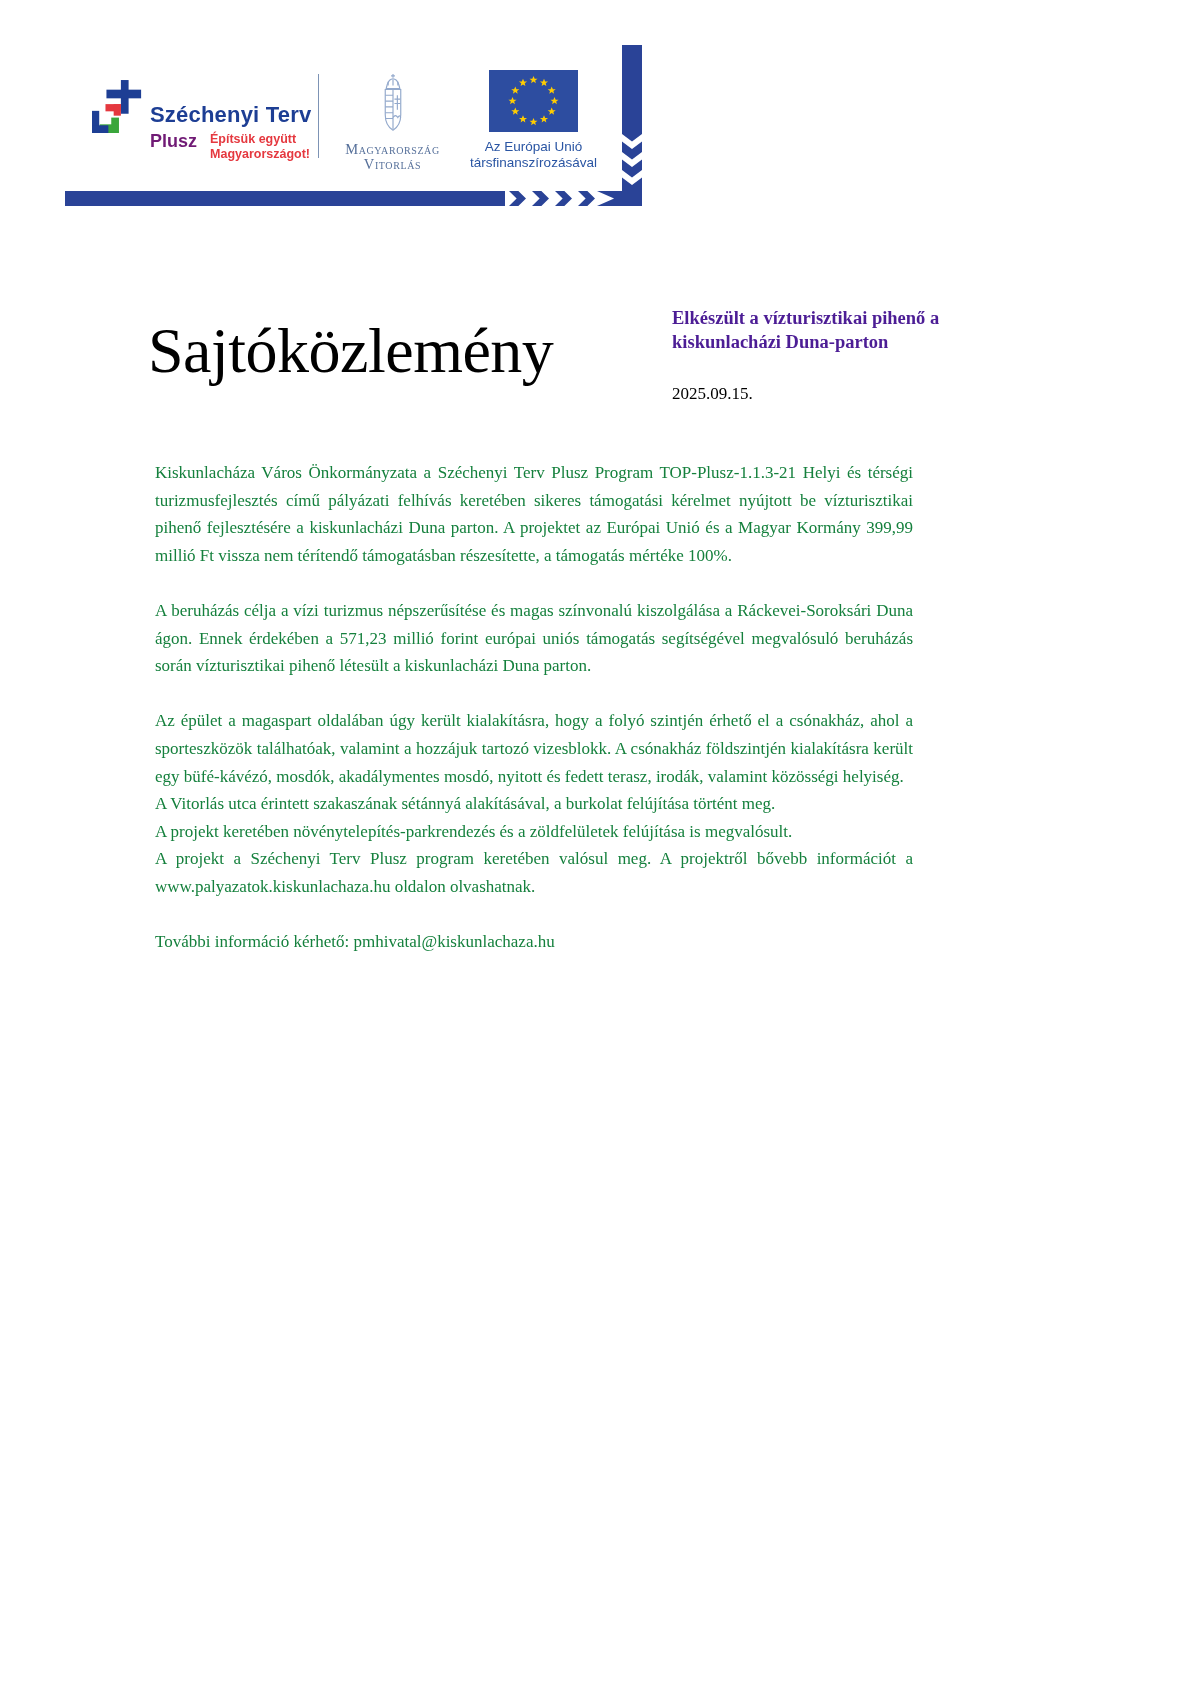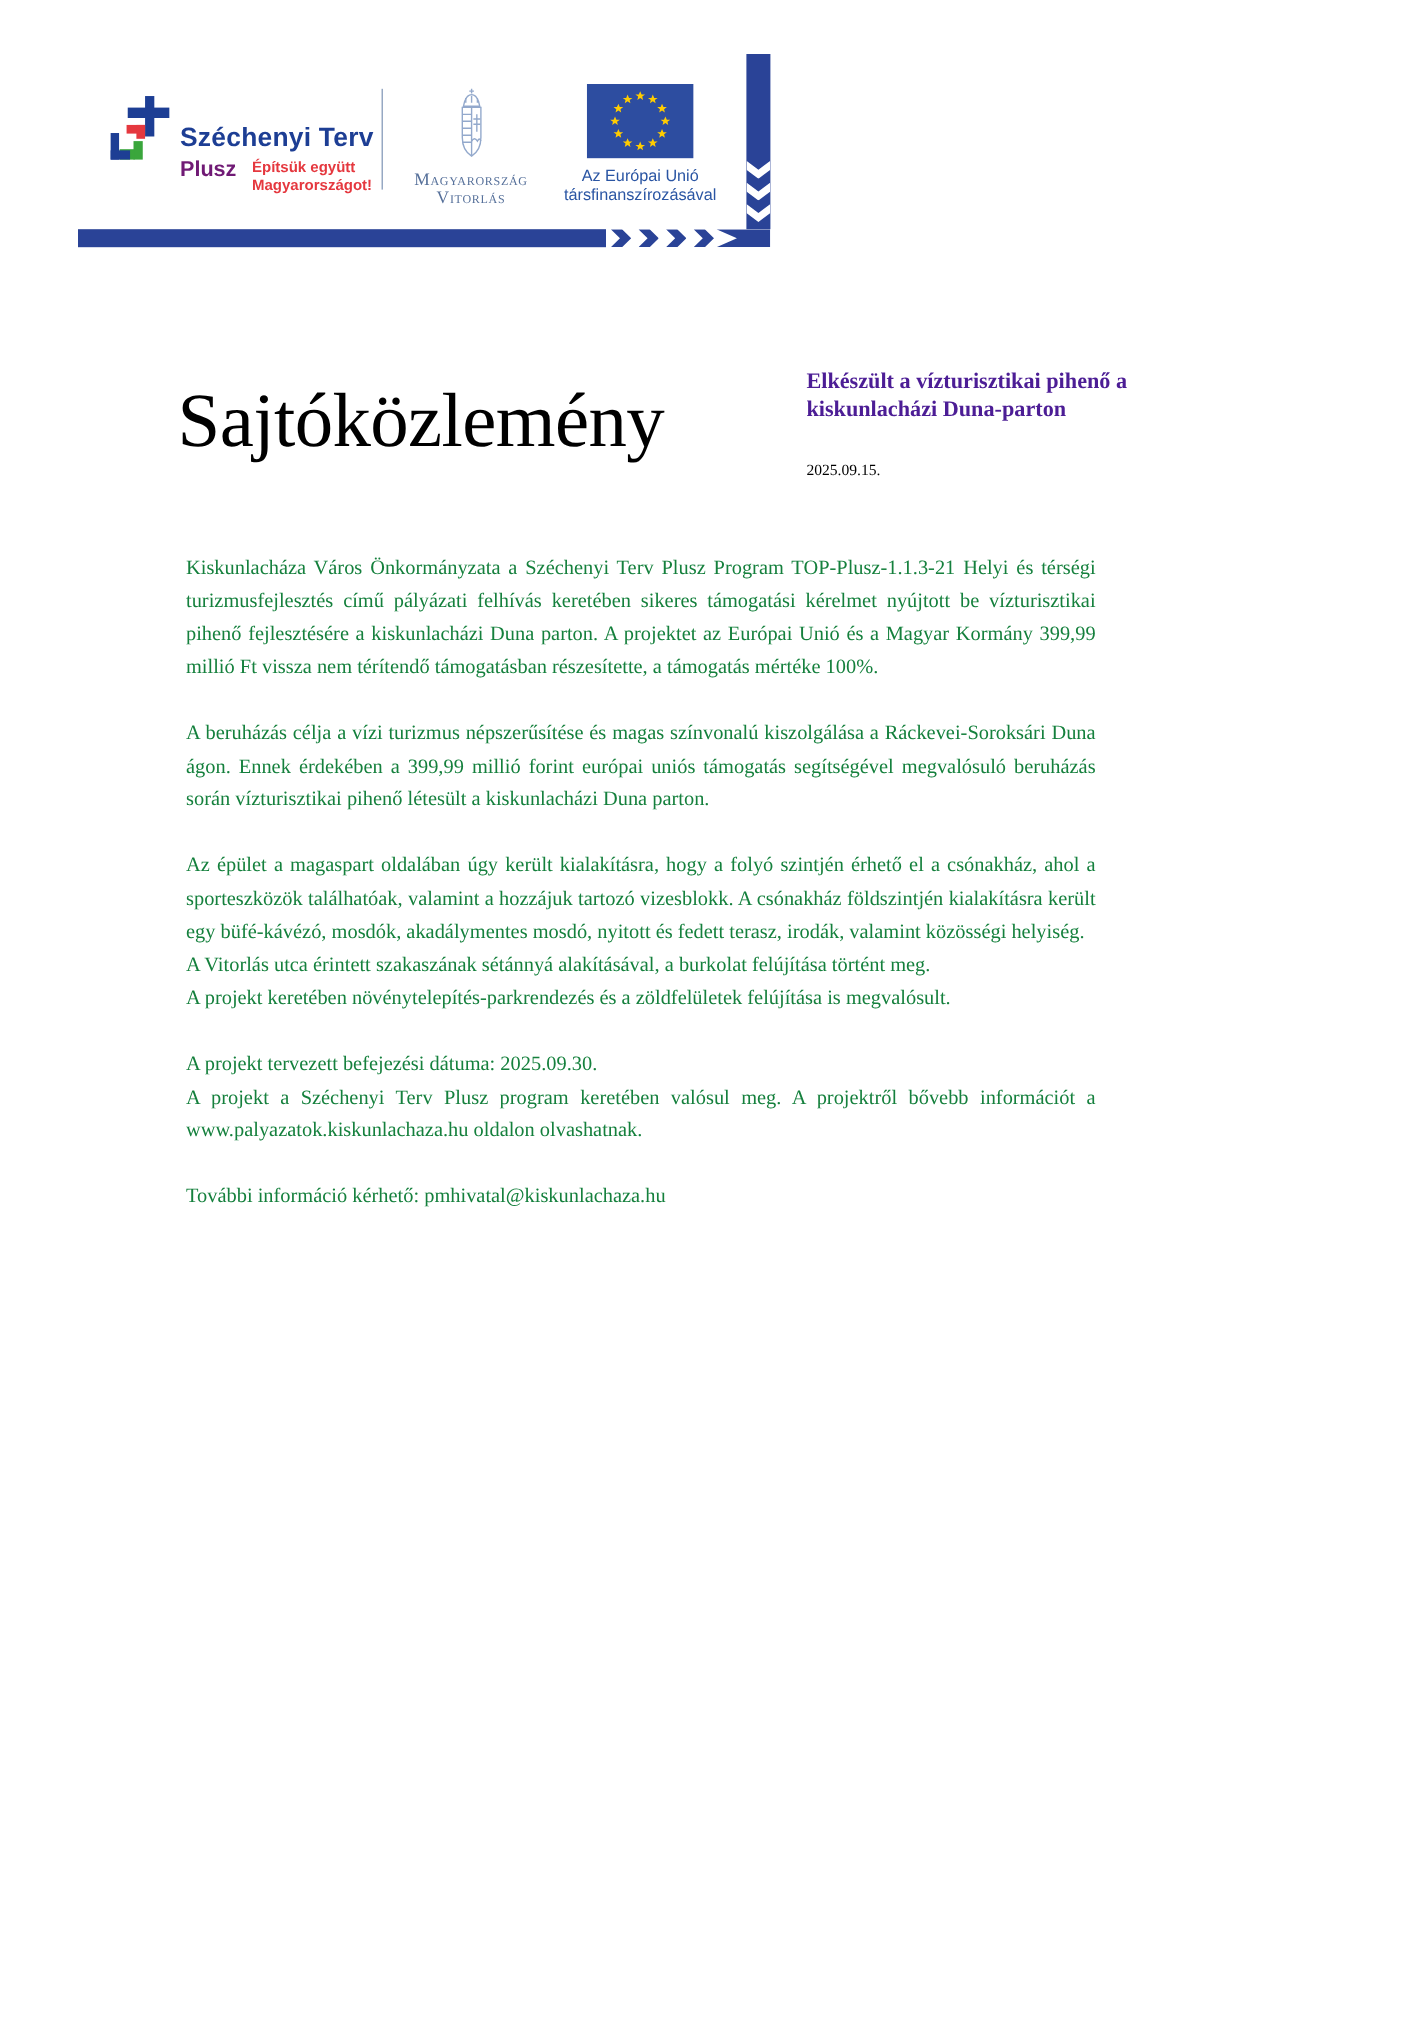--- a/index.html
+++ b/index.html
@@ -36,21 +36,21 @@
   .vbar{position:absolute;left:622px;top:45px;width:20px;height:146px;background:#2a4397;}
   .vchev{position:absolute;left:622px;width:20px;height:15px;background:#ffffff;
          clip-path:polygon(0 0,50% 50%,100% 0,100% 50%,50% 100%,0 50%);}
   .vc1{top:134px}.vc2{top:152px}.vc3{top:170px}
 
   
   .main-title{position:absolute;left:148px;top:316px;margin:0;font-weight:400;
               font-size:64px;line-height:1.1;letter-spacing:-0.5px;color:#000;}
   .title-right{position:absolute;left:672px;top:306px;width:332px;}
   .subtitle{margin:0;font-size:18.5px;font-weight:bold;line-height:24px;color:#4c1d95;}
-  .date{margin-top:30px;font-size:13px;color:#000;}
+  .date{margin-top:30px;font-size:17px;color:#000;}
 
   
   .body-text{position:absolute;left:155px;top:459px;width:758px;
              font-size:17px;line-height:27.6px;text-align:justify;color:#15803d;}
   .para{margin:0;}
   .gap{margin-top:27.6px;}
 </style>
 </head>
 <body>
 
@@ -145,22 +145,21 @@
 
   <h1 class="main-title">Sajtóközlemény</h1>
 
   <div class="title-right">
     <h2 class="subtitle">Elkészült a vízturisztikai pihenő a kiskunlacházi Duna-parton</h2>
     <div class="date">2025.09.15.</div>
   </div>
 
   <main class="body-text">
     <p class="para">Kiskunlacháza Város Önkormányzata a Széchenyi Terv Plusz Program TOP-Plusz-1.1.3-21 Helyi és térségi turizmusfejlesztés című pályázati felhívás keretében sikeres támogatási kérelmet nyújtott be vízturisztikai pihenő fejlesztésére a kiskunlacházi Duna parton. A projektet az Európai Unió és a Magyar Kormány 399,99 millió Ft vissza nem térítendő támogatásban részesítette, a támogatás mértéke 100%.</p>
-    <p class="para gap">A beruházás célja a vízi turizmus népszerűsítése és magas színvonalú kiszolgálása a Ráckevei-Soroksári Duna ágon. Ennek érdekében a 399,99 millió forint európai uniós támogatás segítségével megvalósuló beruházás során vízturisztikai pihenő létesült a kiskunlacházi Duna parton.</p>
+    <p class="para gap">A beruházás célja a vízi turizmus népszerűsítése és magas színvonalú kiszolgálása a Ráckevei-Soroksári Duna ágon. Ennek érdekében a 571,23 millió forint európai uniós támogatás segítségével megvalósuló beruházás során vízturisztikai pihenő létesült a kiskunlacházi Duna parton.</p>
     <p class="para gap">Az épület a magaspart oldalában úgy került kialakításra, hogy a folyó szintjén érhető el a csónakház, ahol a sporteszközök találhatóak, valamint a hozzájuk tartozó vizesblokk. A csónakház földszintjén kialakításra került egy büfé-kávézó, mosdók, akadálymentes mosdó, nyitott és fedett terasz, irodák, valamint közösségi helyiség.</p>
     <p class="para">A Vitorlás utca érintett szakaszának sétánnyá alakításával, a burkolat felújítása történt meg.</p>
     <p class="para">A projekt keretében növénytelepítés-parkrendezés és a zöldfelületek felújítása is megvalósult.</p>
-    <p class="para gap">A projekt tervezett befejezési dátuma: 2025.09.30.</p>
     <p class="para">A projekt a Széchenyi Terv Plusz program keretében valósul meg. A projektről bővebb információt a www.palyazatok.kiskunlachaza.hu oldalon olvashatnak.</p>
     <p class="para gap">További információ kérhető: pmhivatal@kiskunlachaza.hu</p>
   </main>
 
 </div>
 
 </body></html>

